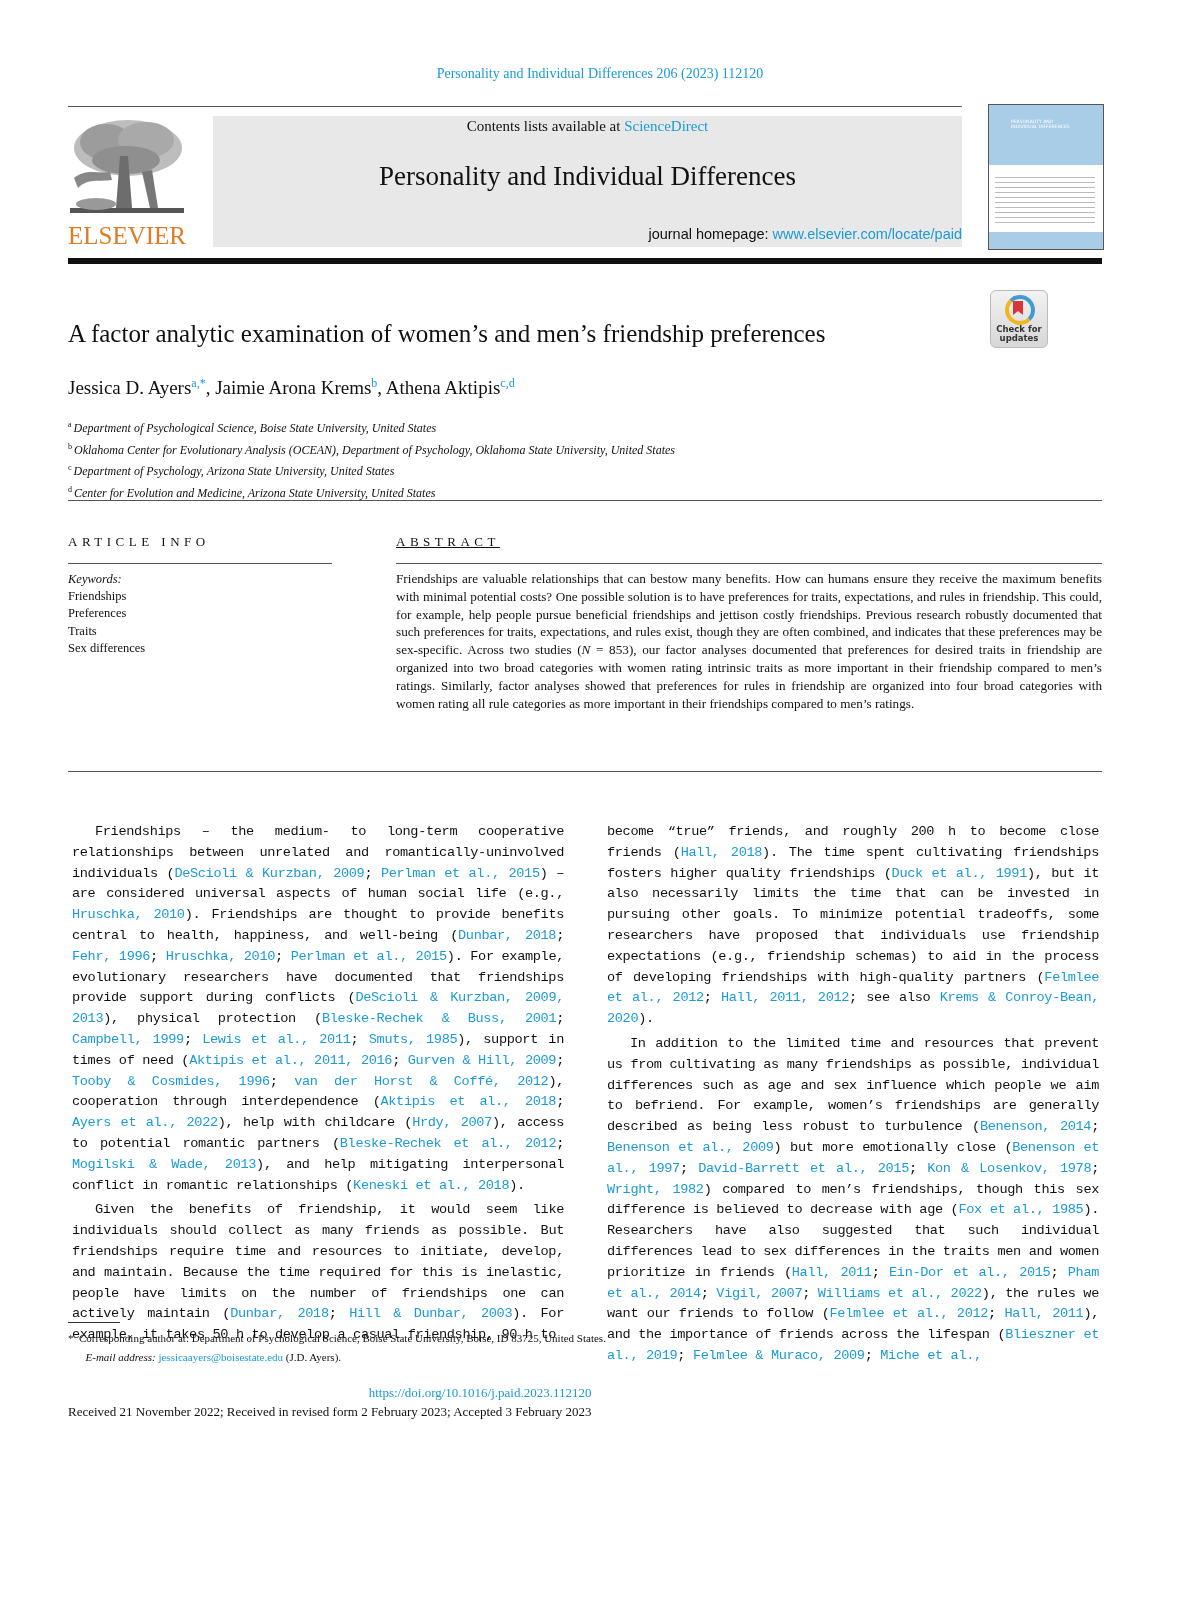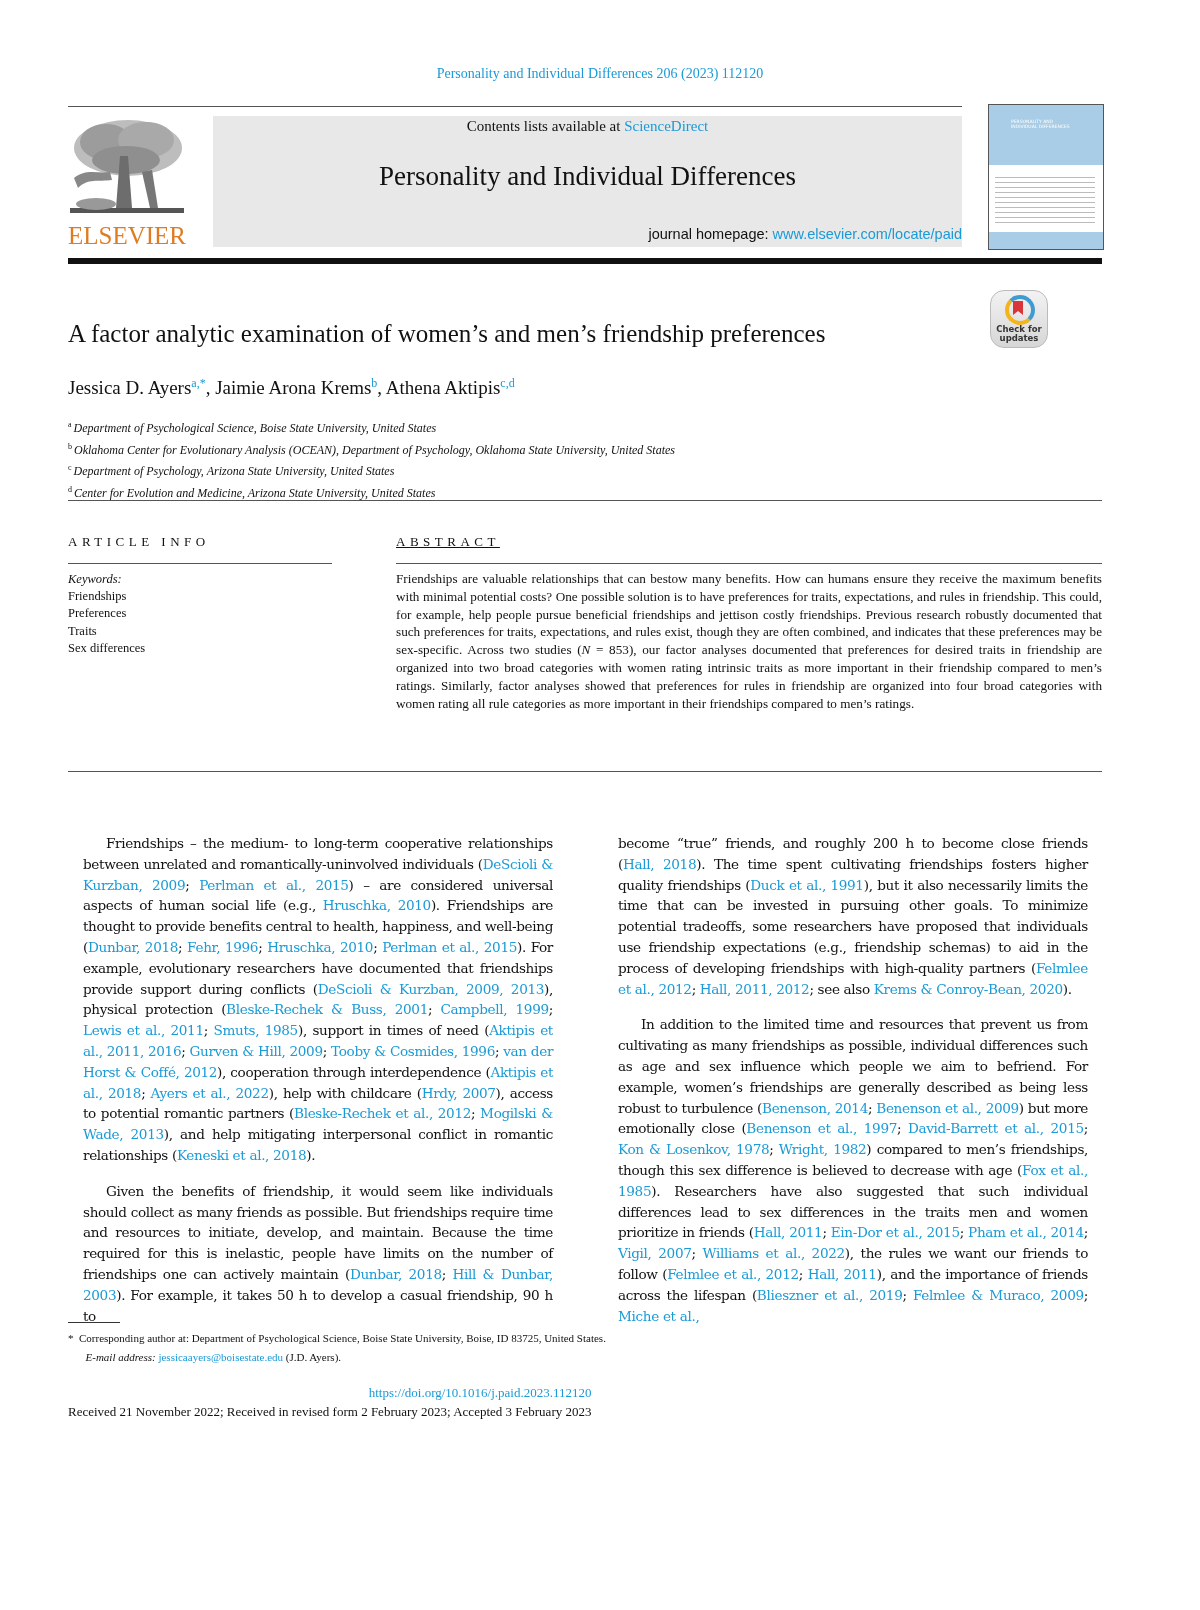--- a/index.html
+++ b/index.html
@@ -22,21 +22,21 @@
   .cover { top: 104px; left: 988px; width: 114px; height: 144px; border: 1px solid #555; background: #fff; }
   .cover .band { position: absolute; left: 0; top: 0; width: 100%; height: 60px; background: #a9cde6; }
   .cover .band2 { position: absolute; left: 0; bottom: 0; width: 100%; height: 17px; background: #a9cde6; }
   .cover .t { position: absolute; left: 22px; top: 14px; font-family: "DejaVu Sans", sans-serif; font-size: 4.5px; color: #fff; line-height: 5px; }
   .cover .lines { position: absolute; left: 6px; top: 68px; width: 100px; height: 52px;
      background: repeating-linear-gradient(#fff 0 4px, #bbb 4px 5px); }
 
   .thick-rule { top: 258px; left: 68px; width: 1034px; height: 6px; background: #111; }
 
   .title { top: 320px; left: 68px; font-family: "Liberation Serif", serif; font-size: 25px; color: #111; }
-  .check-updates { top: 290px; left: 990px; width: 56px; height: 56px; background: linear-gradient(#f2f2f2, #d6d6d6); border: 1px solid #bbb; border-radius: 14px; }
+  .check-updates { top: 290px; left: 990px; width: 56px; height: 56px; background: linear-gradient(#f2f2f2, #d6d6d6); border: 1px solid #bbb; border-radius: 6px; }
   .check-updates .ring { position: absolute; left: 14px; top: 4px; width: 22px; height: 22px; border-radius: 50%; border: 4px solid #f2b51e; border-top-color: #3f9bd1; border-right-color: #3f9bd1; }
   .check-updates .mark { position: absolute; left: 22px; top: 10px; width: 10px; height: 14px; background: #d8363a; clip-path: polygon(0 0,100% 0,100% 100%,50% 72%,0 100%); }
   .check-updates .txt { position: absolute; left: 0; top: 34px; width: 100%; text-align: center; font-family: "DejaVu Sans", sans-serif; font-size: 8.5px; line-height: 9px; color: #333; font-weight: bold; }
 
   .authors { top: 376px; left: 68px; font-family: "Liberation Serif", serif; font-size: 19px; color: #111; }
   .authors sup { color: #1a9ad6; font-size: 12px; }
 
   .affils { top: 416px; left: 68px; font-family: "Liberation Serif", serif; font-style: italic; font-size: 12px; line-height: 17.5px; color: #111; }
   .affils sup { font-style: normal; font-size: 8px; margin-right: 2px; }
 
@@ -50,21 +50,21 @@
 
   .keywords { top: 571px; left: 68px; font-family: "Liberation Serif", serif; font-size: 12.5px; line-height: 17.2px; color: #111; }
   .keywords .label { font-style: italic; }
 
   .abstract { top: 570px; left: 396px; width: 706px; font-family: "Liberation Serif", serif; font-size: 13.2px; line-height: 17.8px; text-align: justify; color: #111; }
   .rule2 { top: 771px; left: 68px; width: 1034px; height: 1px; background: #555; }
 
   .col { top: 818px; width: 500px; font-family: "DejaVu Serif", serif; font-size: 13.6px; line-height: 20.8px; text-align: justify; color: #111; letter-spacing: -0.35px; }
   .col-left { left: 68px; }
   .col-right { left: 603px; }
-  .col p { margin: 15px; text-indent: 23px; }
+  .col p { margin: 4px; text-indent: 23px; font-family: Liberation Mono, monospace; }
   .col p.cont { text-indent: 0; }
 
   .fn-rule { top: 1322px; left: 68px; width: 52px; height: 1px; background: #333; }
   .footnote { top: 1329px; left: 68px; font-family: "Liberation Serif", serif; font-size: 11px; line-height: 19px; color: #111; }
   .footnote .it { font-style: italic; }
   .footnote .indent { padding-left: 12px; }
 
   .meta { top: 1383px; left: 68px; font-family: "Liberation Serif", serif; font-size: 13px; line-height: 19px; color: #111; text-align: right; }
 </style>
 </head>

